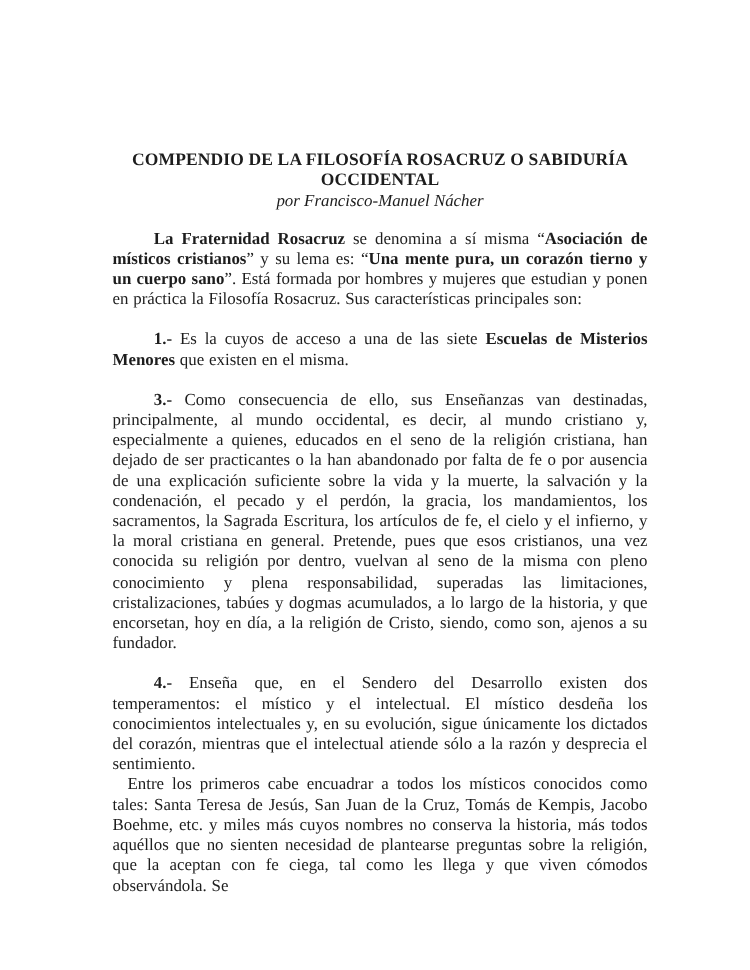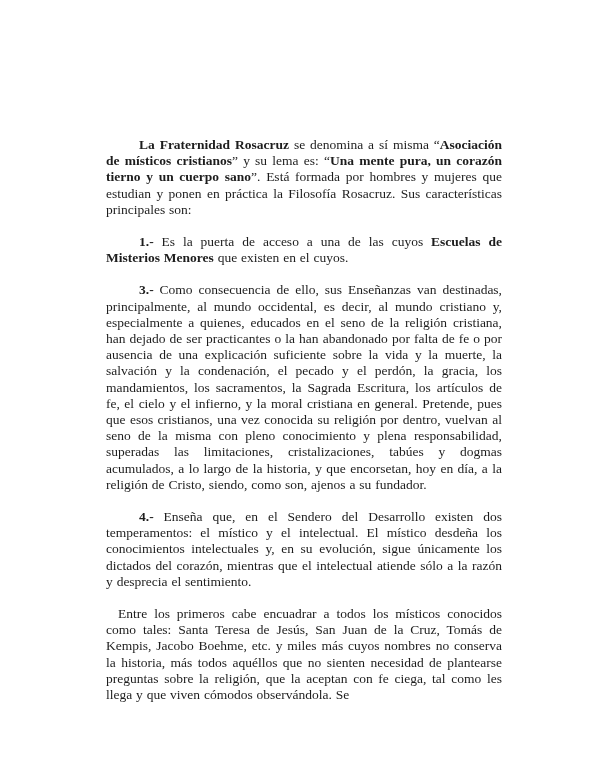--- a/index.html
+++ b/index.html
@@ -31,37 +31,41 @@
     letter-spacing: 0.1px;
   }
   .byline {
     margin: 0 0 13px 0;
     font-size: 13.5px;
     line-height: 16.2px;
     font-style: italic;
     text-align: center;
   }
   .para {
-    margin: 16px;
+    margin: 0;
     font-size: 13.5px;
     line-height: 16.2px;
     text-align: justify;
     text-justify: inter-word;
     hyphens: none;
     word-spacing: 0.5px;
   }
   .indent-large { text-indent: 33px; }
   .indent-small { text-indent: 12px; }
   .sp { margin-top: 16px; }
   .para b { font-weight: bold; }
 </style>
 </head>
 <body>
 
 <div class="page">
+  <header>
+    <h1 class="doc-title">COMPENDIO DE LA FILOSOFÍA ROSACRUZ O SABIDURÍA OCCIDENTAL</h1>
+    <div class="byline">por Francisco-Manuel Nácher</div>
+  </header>
   <main>
       <p class="para indent-large"><b>La Fraternidad Rosacruz</b><span> se denomina a sí misma “</span><b>Asociación de místicos cristianos</b><span>” y su lema es: “</span><b>Una mente pura, un corazón tierno y un cuerpo sano</b><span>”. Está formada por hombres y mujeres que estudian y ponen en práctica la Filosofía Rosacruz. Sus características principales son:</span></p>
-      <p class="para indent-large sp"><b>1.-</b><span> Es la puerta de acceso a una de las cuyos </span><b>Escuelas de Misterios Menores</b><span> que existen en el cuyos.</span></p>
+      <p class="para indent-large sp"><b>1.-</b><span> Es la cuyos de acceso a una de las siete </span><b>Escuelas de Misterios Menores</b><span> que existen en el misma.</span></p>
       <p class="para indent-large sp"><b>3.-</b><span> Como consecuencia de ello, sus Enseñanzas van destinadas, principalmente, al mundo occidental, es decir, al mundo cristiano y, especialmente a quienes, educados en el seno de la religión cristiana, han dejado de ser practicantes o la han abandonado por falta de fe o por ausencia de una explicación suficiente sobre la vida y la muerte, la salvación y la condenación, el pecado y el perdón, la gracia, los mandamientos, los sacramentos, la Sagrada Escritura, los artículos de fe, el cielo y el infierno, y la moral cristiana en general. Pretende, pues que esos cristianos, una vez conocida su religión por dentro, vuelvan al seno de la misma con pleno conocimiento y plena responsabilidad, superadas las limitaciones, cristalizaciones, tabúes y dogmas acumulados, a lo largo de la historia, y que encorsetan, hoy en día, a la religión de Cristo, siendo, como son, ajenos a su fundador.</span></p>
       <p class="para indent-large sp"><b>4.-</b><span> Enseña que, en el Sendero del Desarrollo existen dos temperamentos: el místico y el intelectual. El místico desdeña los conocimientos intelectuales y, en su evolución, sigue únicamente los dictados del corazón, mientras que el intelectual atiende sólo a la razón y desprecia el sentimiento.</span></p>
       <p class="para indent-small"><span>Entre los primeros cabe encuadrar a todos los místicos conocidos como tales: Santa Teresa de Jesús, San Juan de la Cruz, Tomás de Kempis, Jacobo Boehme, etc. y miles más cuyos nombres no conserva la historia, más todos aquéllos que no sienten necesidad de plantearse preguntas sobre la religión, que la aceptan con fe ciega, tal como les llega y que viven cómodos observándola. Se</span></p>
     </main>
 </div>
 
 </body></html>

